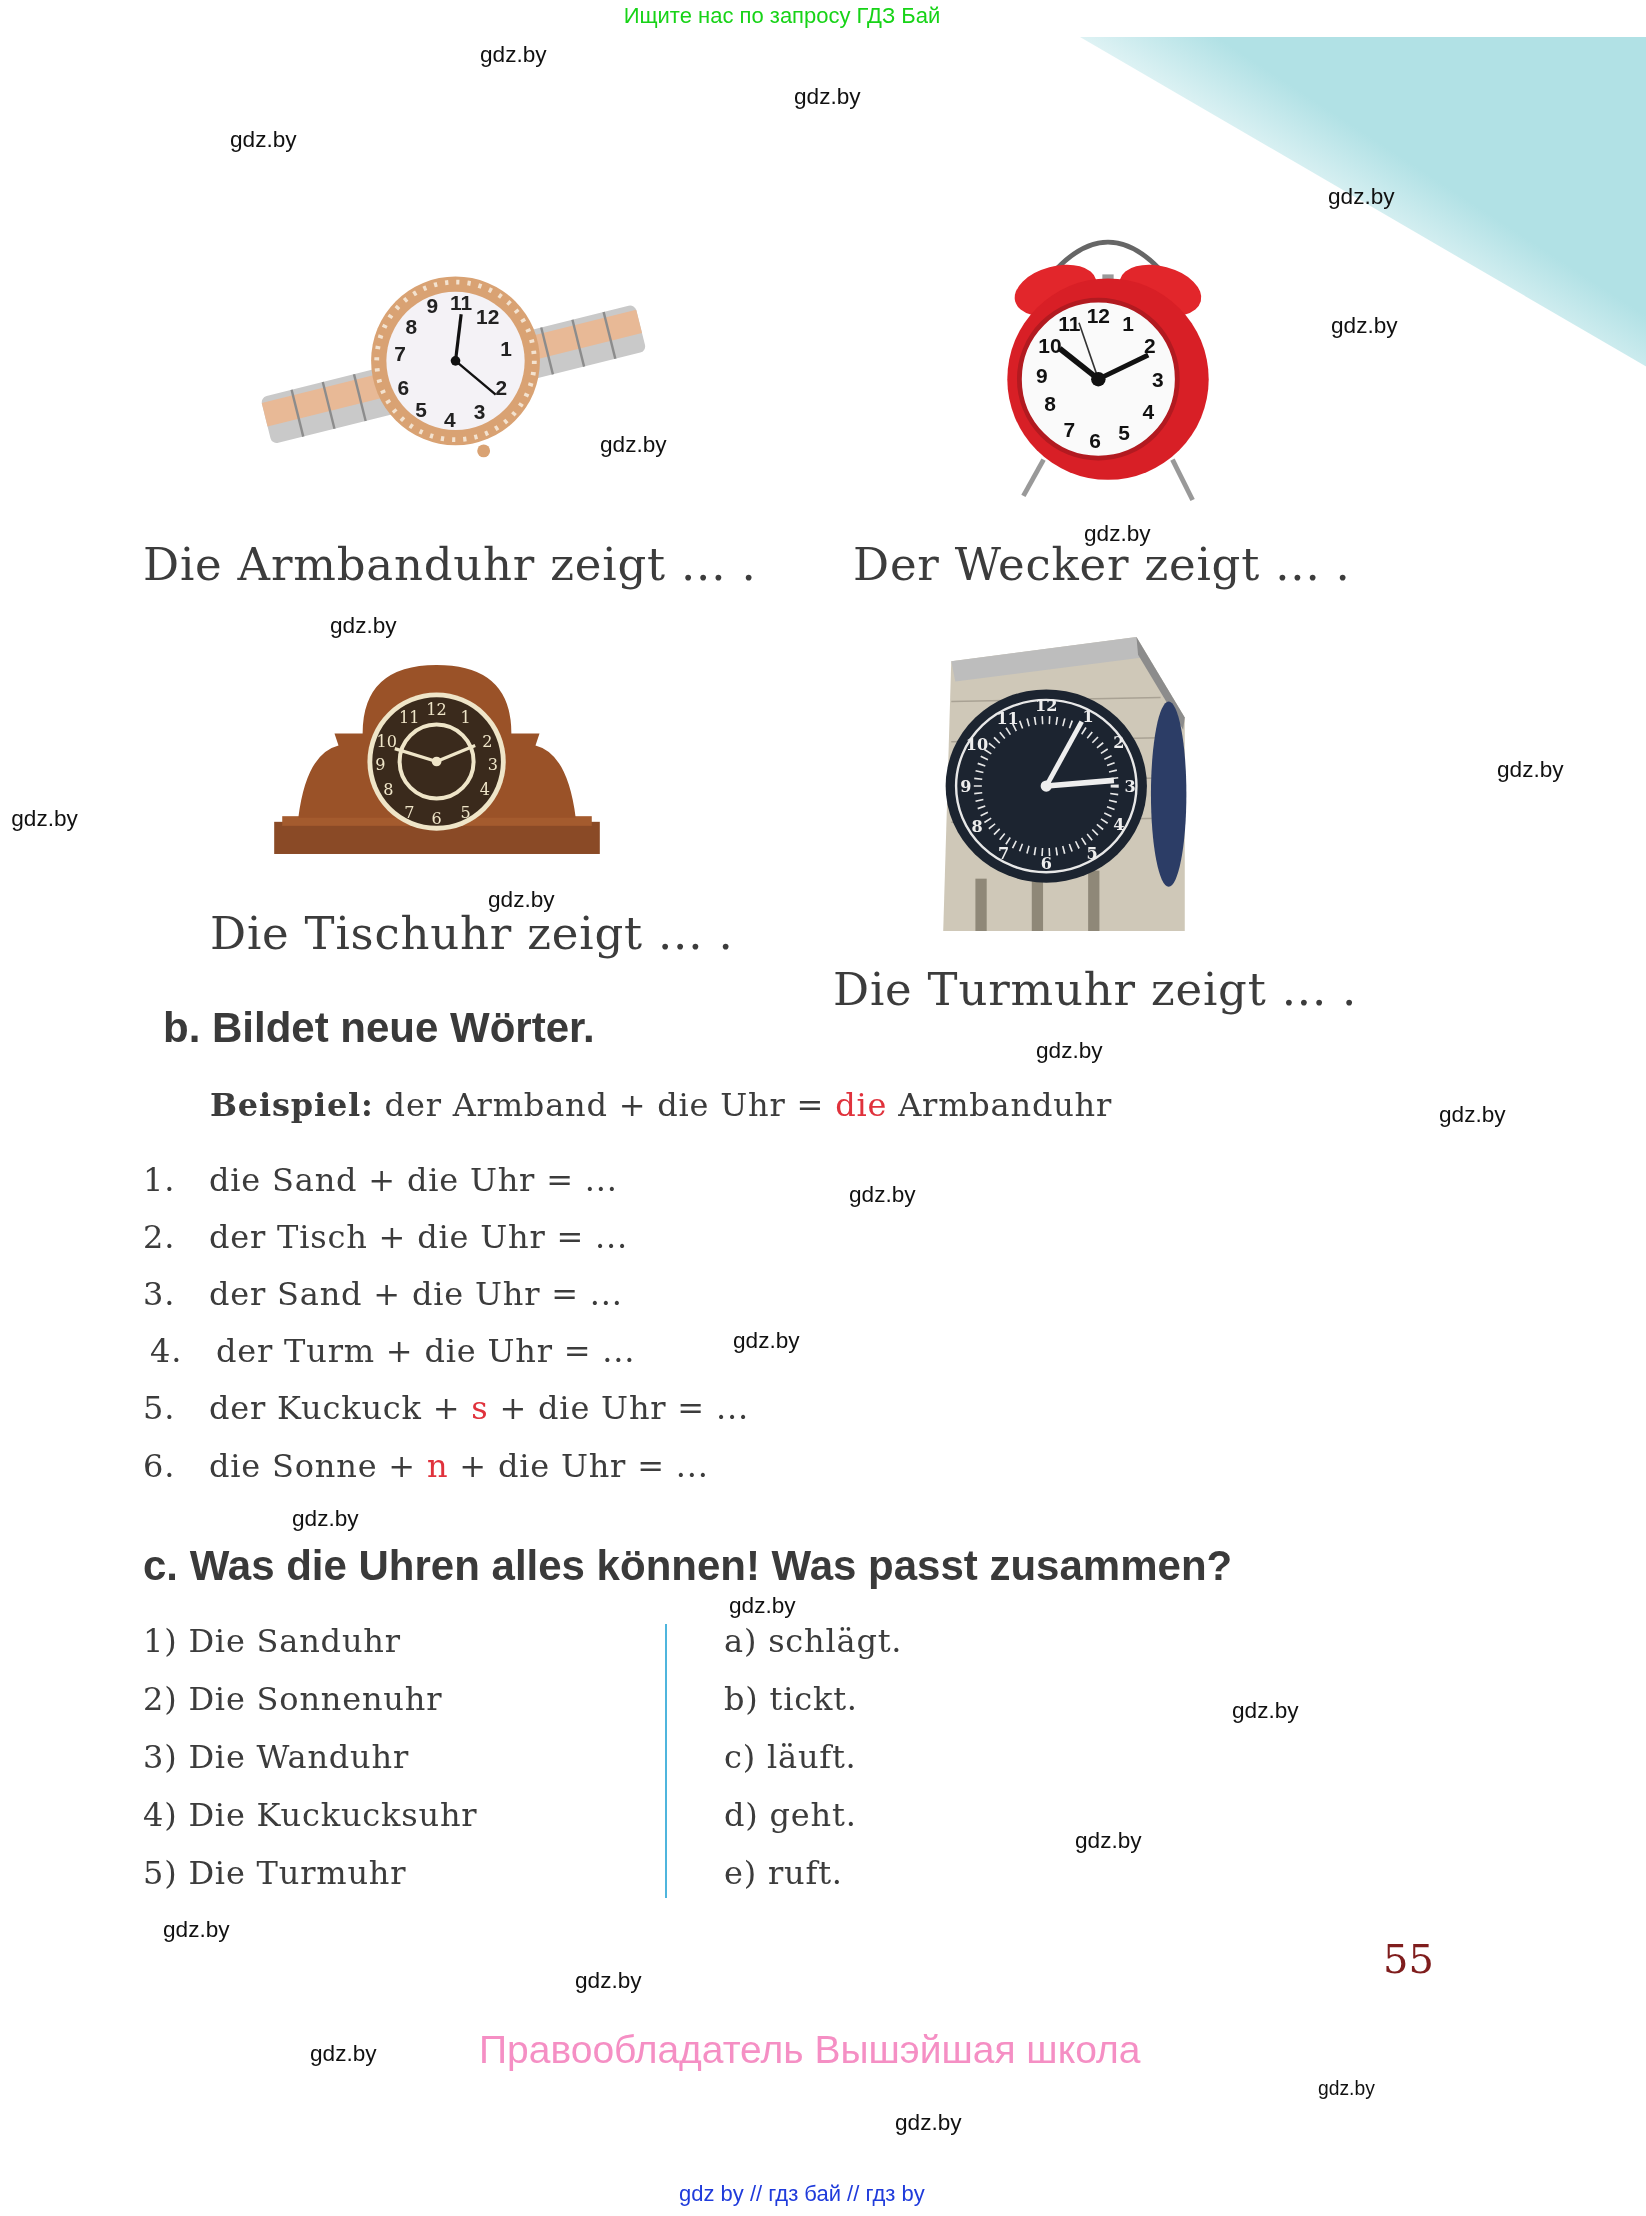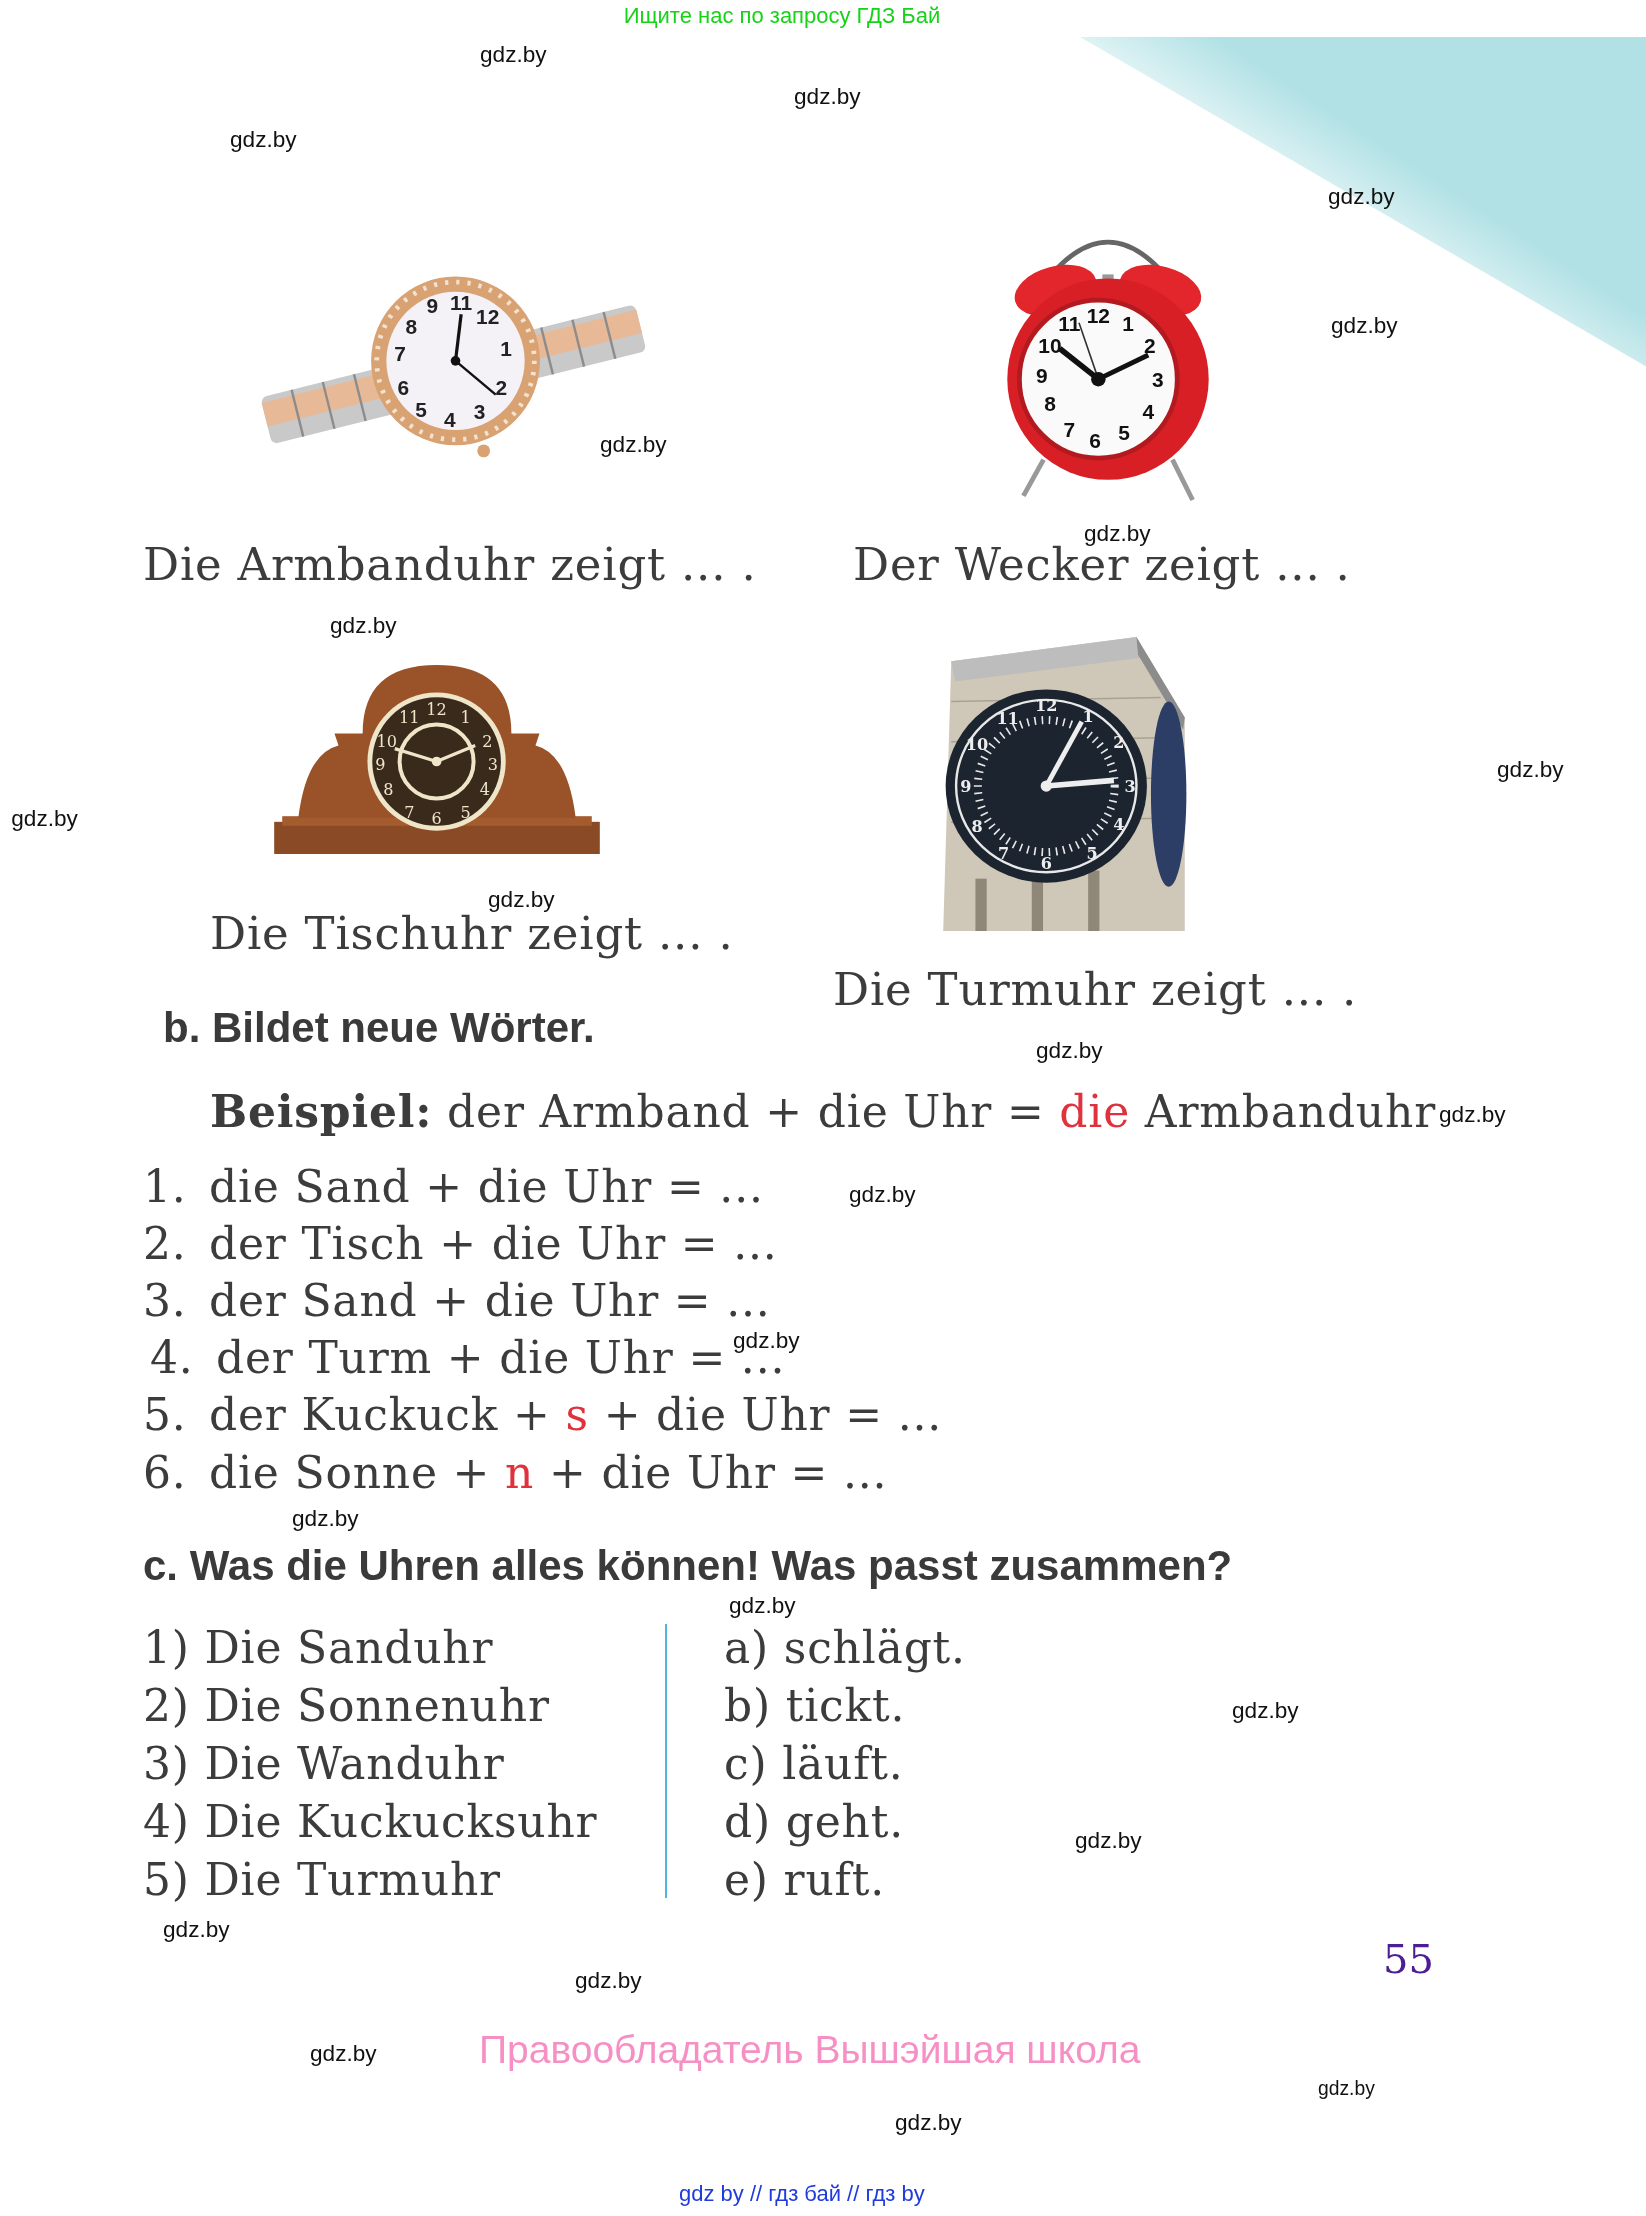--- a/index.html
+++ b/index.html
@@ -6,25 +6,25 @@
   body{width:1647px;height:2216px;position:relative;background:#fff;overflow:hidden;font-family:"DejaVu Serif",serif;color:#3a3a3a;}
   .abs{position:absolute;}
   .teal{position:absolute;left:1080px;top:37px;width:567px;height:330px;
     background:linear-gradient(33deg, rgba(255,255,255,0) 0%, rgba(255,255,255,0) 38%, #b1e1e5 60%, #b1e1e5 100%);
     clip-path:polygon(0 0,100% 0,100% 100%);}
   .topnote{left:0;width:1564px;top:3.2px;text-align:center;font-family:"Liberation Sans",sans-serif;font-size:22px;color:#17d317;}
   .wm{font-family:"Liberation Sans",sans-serif;font-size:22.6px;color:#111;}
   .wm.small{font-size:19.3px;}
   .caption{font-family:"DejaVu Serif",serif;font-size:45px;color:#3c3c3c;white-space:nowrap;letter-spacing:0.8px;}
   .heading{font-family:"Liberation Sans",sans-serif;font-weight:bold;font-size:42px;color:#3a3a3a;white-space:nowrap;}
-  .line{font-family:"DejaVu Serif",serif;font-size:44px;color:#3c3c3c;white-space:nowrap;letter-spacing:0.8px;}
+  .line{font-family:"DejaVu Serif",serif;font-size:32px;color:#3c3c3c;white-space:nowrap;letter-spacing:0.8px;}
   .red{color:#e0323c;}
   .bold{font-weight:bold;}
   .divider{position:absolute;left:665px;top:1624px;width:2.4px;height:274px;background:#4fb5dd;}
-  .pagenum{font-family:"DejaVu Serif",serif;font-size:40px;color:#4c1d95;}
+  .pagenum{font-family:"DejaVu Serif",serif;font-size:40px;color:#7f1d1d;}
   .copyright{font-family:"Liberation Sans",sans-serif;font-size:39px;color:#f58fc4;white-space:nowrap;}
   .footer{font-family:"Liberation Sans",sans-serif;font-size:22px;color:#1f3bdb;white-space:nowrap;}
   svg{position:absolute;}
 </style>
 </head>
 <body>
 
 <div class="teal"></div>
 
 <div class="abs topnote">Ищите нас по запросу ГДЗ Бай</div>

